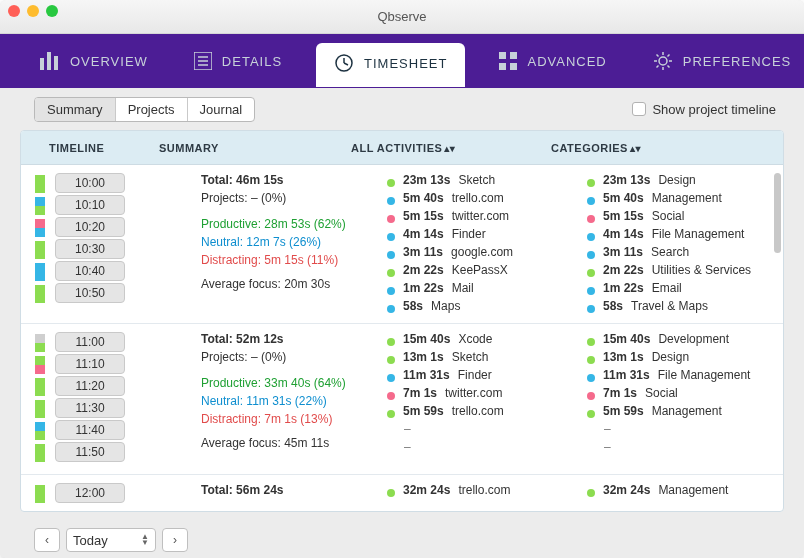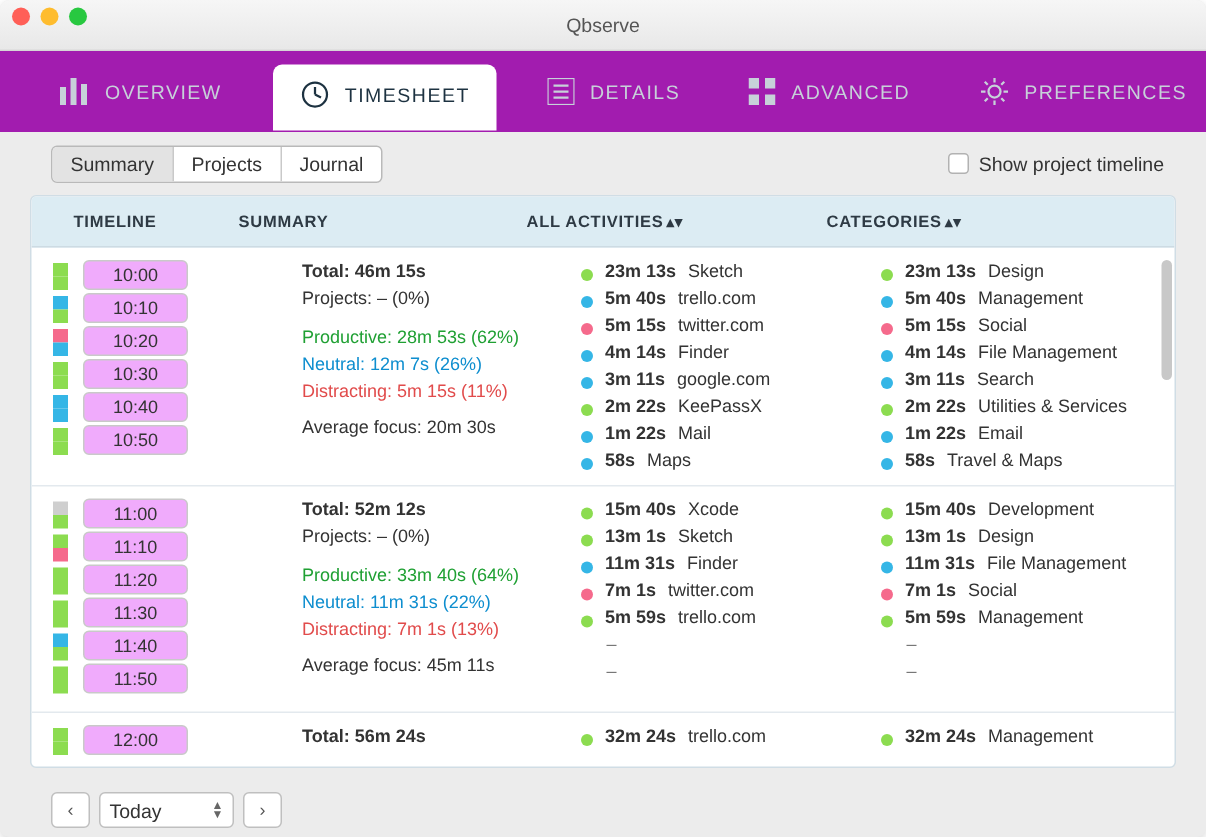--- a/index.html
+++ b/index.html
@@ -6,21 +6,21 @@
   html, body { width: 804px; height: 558px; font-family: -apple-system, "Helvetica Neue", Arial, sans-serif; font-size: 13px; color: #333; }
   .window { width: 804px; height: 558px; background: #ececec; border-radius: 6px; overflow: hidden; box-shadow: 0 2px 6px rgba(0,0,0,0.15); display: flex; flex-direction: column; }
   .titlebar { height: 34px; background: linear-gradient(#f6f6f6,#e8e8e8); display: flex; align-items: center; justify-content: center; position: relative; border-bottom: 1px solid #d6d6d6; }
   .traffic { position: absolute; left: 8px; top: 5px; display: flex; gap: 7px; }
   .traffic .dot { width: 12px; height: 12px; border-radius: 50%; }
   .dot-red { background:#ff5f57; }
   .dot-yellow{ background:#febc2e; }
   .dot-green{ background:#28c840; }
   .title { font-size: 13px; color:#555; }
 
-  .navbar { height: 54px; background:#a21caf; display:flex; align-items:center; padding:0 28px; gap: 22px; }
+  .navbar { height: 54px; background:#4c1d95; display:flex; align-items:center; padding:0 28px; gap: 22px; }
   .navitem { display:flex; align-items:center; gap:10px; color:#c7d1d9; font-size:13px; letter-spacing:1px; padding:8px 12px; cursor:pointer; }
   .navitem svg { fill:#c7d1d9; }
   .navitem.active { background:#ffffff; color:#1d3241; border-radius:6px 6px 0 0; padding:14px 18px 18px 18px; margin-bottom:-8px; height:44px; }
   .navitem.active svg { fill:#1d3241; stroke:#1d3241; }
 
   .subbar { height:42px; display:flex; align-items:center; justify-content:space-between; padding:0 28px 0 34px; }
   .segmented { display:flex; border:1px solid #b9b9b9; border-radius:4px; overflow:hidden; background:#fff; }
   .segmented .seg { padding:4px 12px; font-size:13px; color:#333; cursor:pointer; border-right:1px solid #c9c9c9; }
   .segmented .seg:last-child { border-right:none; }
   .segmented .seg.active { background:#e3e3e3; }
@@ -34,21 +34,21 @@
   .col-summ { width:192px; }
   .col-act  { width:200px; }
   .col-cat  { flex:1; }
   .sorticon { display:inline-block; margin-left:2px; font-size:10px; color:#2e3a44; }
 
   .tbody { flex:1; overflow-y:auto; position:relative; }
   .row { display:flex; border-bottom:1px solid #e3e9ee; padding:8px 0 10px 14px; }
   .bands { display:flex; flex-direction:column; gap:0; }
   .band-slot { display:flex; height:22px; align-items:center; }
   .times { display:flex; flex-direction:column; gap:2px; padding-left:6px; }
-  .timechip { width:70px; height:20px; text-align:center; background:#f0abfc; border:1px solid #c9c9c9; border-radius:4px; font-size:12px; color:#333; display:flex; align-items:center; justify-content:center; }
+  .timechip { width:70px; height:20px; text-align:center; background:#e5e5e5; border:1px solid #c9c9c9; border-radius:4px; font-size:12px; color:#333; display:flex; align-items:center; justify-content:center; }
   .summary { display:flex; flex-direction:column; gap:4px; font-size:12px; color:#333; padding-left:6px;margin-left:36px; }
   .summary .bold { font-weight:700; }
   .summary .productive { color:#1fa033; }
   .summary .neutral { color:#0e8ecf; }
   .summary .distracting { color:#e14b4b; }
   .summary .avg { color:#333; margin-top:6px; }
   .acts, .cats { display:flex; flex-direction:column; gap:4px; font-size:12px; color:#333; }
   .actrow { display:flex; align-items:flex-end; gap:8px; }
   .bullet { width:8px; height:8px; border-radius:50%; }
   .b-green { background:#8cdc50; }
@@ -79,37 +79,37 @@
 
   <div class="navbar">
     <div class="navitem">
       <svg width="20" height="18">
           <rect x="0" y="6" width="4" height="12"></rect>
           <rect x="7" y="0" width="4" height="18"></rect>
           <rect x="14" y="4" width="4" height="14"></rect>
         </svg>
       <span>OVERVIEW</span>
     </div>
-    <div class="navitem active">
-      <svg width="20" height="20">
-          <circle cx="10" cy="10" r="8" fill="none" stroke="#1d3241" stroke-width="1.5"></circle>
-          <line x1="10" y1="10" x2="10" y2="5" stroke="#1d3241" stroke-width="1.5"></line>
-          <line x1="10" y1="10" x2="14" y2="12" stroke="#1d3241" stroke-width="1.5"></line>
-        </svg>
-      <span>TIMESHEET</span>
-    </div>
     <div class="navitem">
       <svg width="18" height="18">
           <rect x="0" y="0" width="18" height="18" fill="none" stroke="#c7d1d9" stroke-width="1.5"></rect>
           <line x1="4" y1="5" x2="14" y2="5" stroke="#c7d1d9" stroke-width="1.5"></line>
           <line x1="4" y1="9" x2="14" y2="9" stroke="#c7d1d9" stroke-width="1.5"></line>
           <line x1="4" y1="13" x2="14" y2="13" stroke="#c7d1d9" stroke-width="1.5"></line>
         </svg>
       <span>DETAILS</span>
     </div>
+    <div class="navitem active">
+      <svg width="20" height="20">
+          <circle cx="10" cy="10" r="8" fill="none" stroke="#1d3241" stroke-width="1.5"></circle>
+          <line x1="10" y1="10" x2="10" y2="5" stroke="#1d3241" stroke-width="1.5"></line>
+          <line x1="10" y1="10" x2="14" y2="12" stroke="#1d3241" stroke-width="1.5"></line>
+        </svg>
+      <span>TIMESHEET</span>
+    </div>
     <div class="navitem">
       <svg width="18" height="18">
           <rect x="0" y="0" width="7" height="7"></rect>
           <rect x="11" y="0" width="7" height="7"></rect>
           <rect x="0" y="11" width="7" height="7"></rect>
           <rect x="11" y="11" width="7" height="7"></rect>
         </svg>
       <span>ADVANCED</span>
     </div>
     <div class="navitem">

